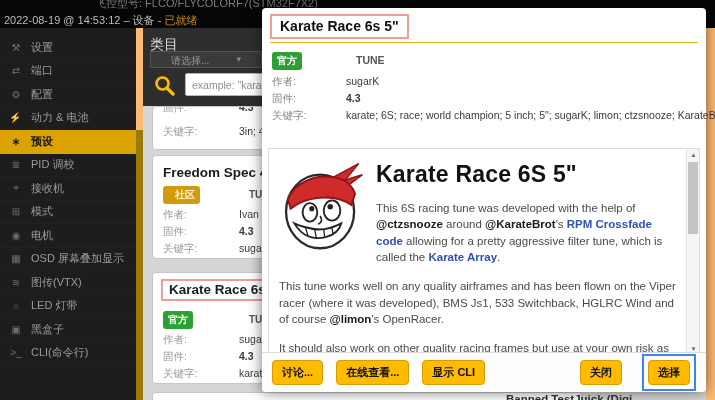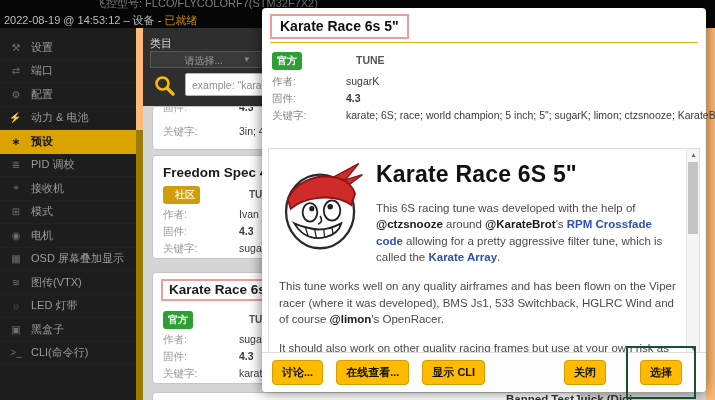--- a/index.html
+++ b/index.html
@@ -16,22 +16,22 @@
   .sidebar { position:absolute; left:0; top:28px; width:136px; height:372px; background:#1d1d1d; padding-top:8px; }
   .side-item { height:23.5px; display:flex; align-items:center; gap:8px; padding-left:9px; font-size:11px; color:#9b9b9b; cursor:pointer; border-bottom:1px solid rgba(255,255,255,0.025); }
   .side-item .icn { width:14px; text-align:center; font-size:10px; color:#6f6f6f; }
   .side-item.active { background:#dba300; color:#141414; font-weight:bold; }
   .side-item.active .icn { color:#141414; }
   .yellow-strip { position:absolute; left:136px; top:130px; width:7px; height:270px; background:#9c7a06; }
 
   
   .content-bg { position:absolute; left:143px; top:28px; width:563px; height:372px; background:#d6d6d6; }
   .toolbar { position:absolute; left:143px; top:28px; width:563px; height:78px; background:#2e2e2e; }
-  .cat-label { position:absolute; left:7px; top:8px; font-size:11px; color:#dcdcdc; }
-  .cat-select { position:absolute; left:7px; top:23px; width:112px; height:17px; background:#3a3a3a; border:1px solid #555; color:#9a9a9a; font-size:10px; padding:2px 12px;text-align:center; }
+  .cat-label { position:absolute; left:7px; top:8px; font-size:14px; color:#dcdcdc; }
+  .cat-select { position:absolute; left:7px; top:23px; width:112px; height:17px; background:#3a3a3a; border:1px solid #555; color:#9a9a9a; font-size:10px; padding:2px 20px; }
   .cat-select .caret { float:right; color:#888; font-size:9px; }
   .search-icon { position:absolute; left:10px; top:46px; width:24px; height:24px; }
   .search-input { position:absolute; left:42px; top:45px; width:212px; height:23px; background:#fff; border:1px solid #b5b5b5; border-radius:2px; font-size:10.5px; padding:0 6px; color:#555; font-family:"Liberation Sans", sans-serif; }
   .search-input::placeholder { color:#8f8f8f; }
 
   .card { position:absolute; background:#fff; border:1px solid #c6c6c6; border-radius:4px; }
   .card .c-title { font-size:13.5px; font-weight:bold; color:#1b1b1b; padding:9px 10px 0 10px; white-space:nowrap; overflow:hidden; }
   .crow { position:absolute; left:10px; font-size:10.5px; color:#999; white-space:nowrap; }
   .crow .cval { position:absolute; left:76px; color:#3a3a3a; }
   .crow .cval.bold { font-weight:bold; }
@@ -65,21 +65,21 @@
   .sb-arrow { position:absolute; left:0; width:13px; height:12px; text-align:center; font-size:6.5px; color:#6e6e6e; line-height:12px; cursor:pointer; }
   .sb-arrow.up { top:0; }
   .sb-arrow.down { bottom:0; }
   .sb-thumb { position:absolute; left:1px; top:13px; width:10px; height:72px; background:#c4c4c4; cursor:pointer; }
 
   .m-footer { position:absolute; left:0; right:0; bottom:0; height:40px; border-top:1px solid #ddd; background:#fdfdfd; display:flex; align-items:center; padding:0 10px; border-radius:0 0 4px 4px; }
   .ybtn { background:#ffbb00; border:1px solid #d79c00; border-radius:4px; font-weight:bold; font-size:11px; padding:4px 9px; color:#111; cursor:pointer; white-space:nowrap; font-family:"Liberation Sans", sans-serif; }
   .f-left { display:flex; gap:13px; }
   .f-spacer { flex:1; }
   .f-right { display:flex; gap:20px; align-items:center; }
-  .ann-wrap { border:2px solid #14532d; padding:12px; }
+  .ann-wrap { border:2px solid #3b82f6; padding:4px; }
 </style>
 </head>
 <body>
 
 <div class="root">
 
   <div class="topbar">
     <div class="fc-info">飞控型号: FLCO/FLYCOLORF7(STM32F7X2)</div>
     <div class="status-line"><span>2022-08-19 @ 14:53:12</span><span> – 设备 - </span><span class="status-state">已就绪</span></div>
   </div>

